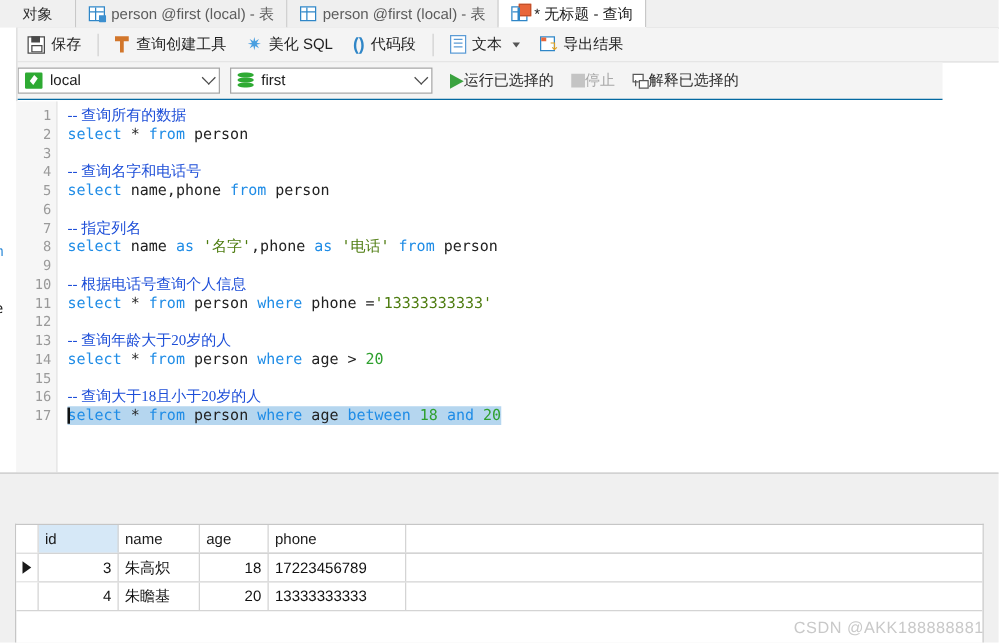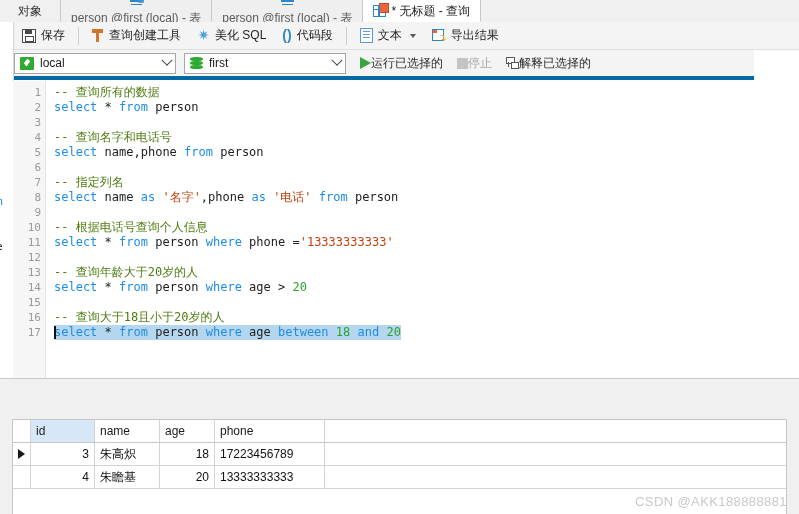--- a/index.html
+++ b/index.html
@@ -35,21 +35,21 @@
   }
   .tab {
     display: flex; align-items: center; gap: 5px;
     padding: 0 10px; height: 22px; box-sizing: border-box;
     font-size: 12px; color: #5c5c5c;
     border-right: 1px solid #c8c8c8;
     background: #f0f0f0;
     white-space: nowrap;
   }
   .tab.first { color: #303030; border-right: 1px solid #c8c8c8; padding-left: 18px; padding-right: 18px;}
-  .tab.inactive { background: #efefef; flex-direction: column; }
+  .tab.inactive { background: #efefef; }
   .tab.active {
     background: #ffffff; color: #1a1a1a;
     border-bottom: 1px solid #ffffff;
     margin-bottom: -1px;
   }
   .tab-label { line-height: 22px; }
 
   
   .ic { display: inline-block; position: relative; }
   .ic-grid {
@@ -104,21 +104,21 @@
   .ic-doc::before { content:""; position:absolute; left:2px; top:2px; width:7px; height:1px; background:#5b9bd5; box-shadow: 0 3px 0 #5b9bd5, 0 6px 0 #5b9bd5;}
   .ic-export { width: 14px; height: 13px; position: relative;}
   .ic-export .eg { position:absolute; left:0; top:0; width:10px; height:10px; border:1.3px solid #2f86c7; background:#fff;}
   .ic-export .er { position:absolute; left:1px; top:1px; width:4px; height:3px; background:#e8663a;}
   .ic-export .ea { position:absolute; right:-1px; bottom:-1px; color:#e0a020; font-size:10px; line-height:10px;}
   .caret { width:0;height:0;border-left:3.5px solid transparent;border-right:3.5px solid transparent;border-top:4px solid #555; margin-left:3px;}
 
   
   .toolbar2 {
     position: absolute; left: 0; top: 50px; width: 754px; height: 30px;
-    background: #f4f4f4; border-bottom: 4px solid #0369a1;
+    background: #f4f4f4; border-bottom: 1px solid #0369a1;
     display: flex; align-items: center; box-sizing: border-box; padding-left: 14px;
   }
   .combo {
     display: flex; align-items: center; gap: 6px;
     width: 162px; height: 21px; box-sizing: border-box;
     background: #ffffff; border: 1px solid #a6a6a6;
     padding: 0 4px 0 5px; font-size: 12px; color: #1b1b1b;
     position: relative;
   }
   .combo + .combo { margin-left: 8px; }
@@ -158,24 +158,24 @@
   }
   .ln {
     position: absolute; right: 4px; width: 26px; text-align: right;
     font-family: "DejaVu Sans Mono", "Liberation Mono", monospace;
     font-size: 11px; color: #9a9a9a; line-height: 15px;
   }
   .cl {
     position: absolute; left: 8px; height: 15px; line-height: 15px; white-space: pre;
   }
   .cl.sel { background: #b5d6ef; }
-  .t-cmt { color: #4d7c0f; }
+  .t-cmt { color: #1d4ed8; font-family: Liberation Serif, serif; }
   .t-kw  { color: #1f8ce6; }
   .t-id  { color: #222222; }
-  .t-str { color: #c2410c; }
+  .t-str { color: #4d7c0f; }
   .t-num { color: #2fa02f; }
   .t-op  { color: #222222; }
   .caretbar { position:absolute; left:8px; width:1.5px; height:13px; background:#111; }
 
   
   .bottom {
     position: absolute; left: 0; top: 378px; width: 799px; height: 136px;
     background: #f0f0f0; border-top: 1px solid #c8c8c8;
   }
   .restabs {

